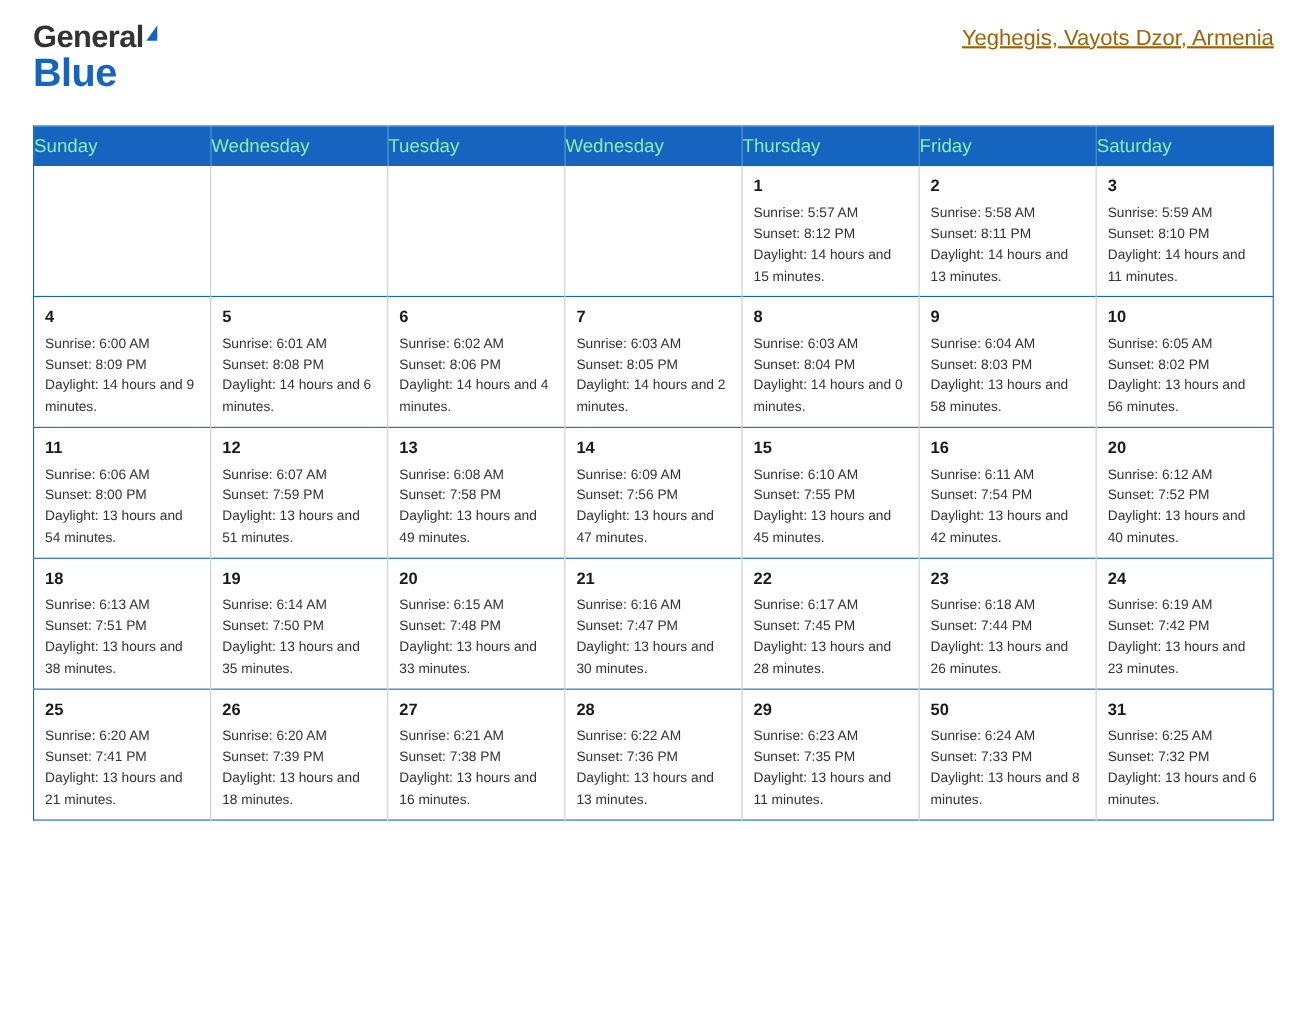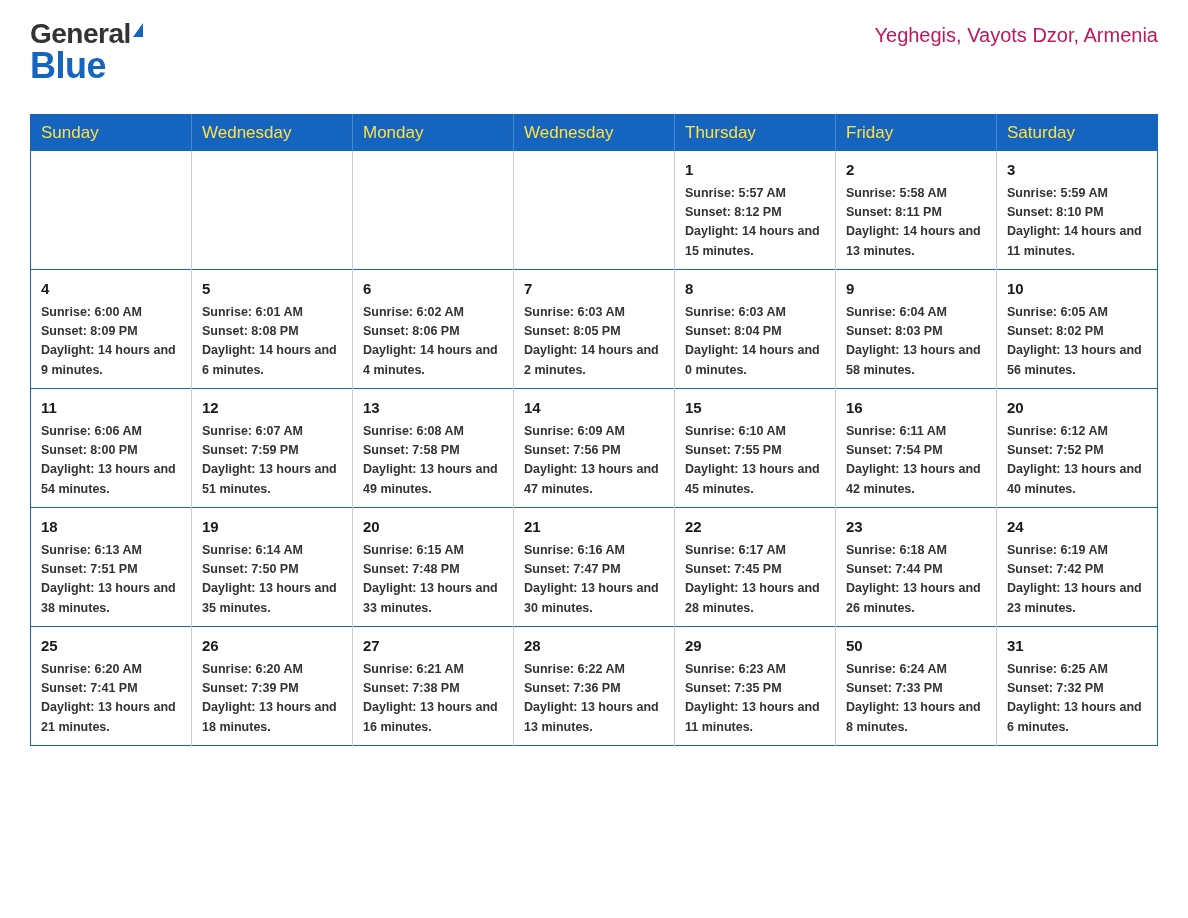--- a/index.html
+++ b/index.html
@@ -55,34 +55,35 @@
       text-align: right;
     }
     .month-title {
       font-size: 52px;
       color: #333;
       font-weight: 300;
       line-height: 1.1;
     }
     .location-title {
       font-size: 20px;
-      color: #be185d;
+      color: #a16207;
       margin-top: 4px;
+      text-decoration: underline;
     }
     .calendar-table {
       width: 100%;
       border-collapse: collapse;
       border: 1.5px solid #1565c0;
     }
     .calendar-table thead tr th {
       background-color: #1565c0;
-      color: #fde047;
+      color: #86efac;
       font-size: 17px;
       font-weight: normal;
-      padding: 8px 10px;
+      padding: 8px 0;
       text-align: left;
       border-right: 1px solid #4488cc;
     }
     .calendar-table thead tr th:last-child {
       border-right: none;
     }
     .calendar-table tbody tr {
       border-bottom: 1.5px solid #1565c0;
     }
     .calendar-table tbody tr:last-child {
@@ -105,21 +106,20 @@
       font-size: 15px;
       font-weight: bold;
       color: #1a1a1a;
       display: block;
       margin-bottom: 2px;
     }
     .day-info {
       font-size: 12.5px;
       color: #333;
       line-height: 1.55;
-      font-weight: bold;
     }
     .empty-cell {
       background: #fff;
     }
   </style>
 </head>
 <body>
 
 <div class="header-area">
   <div class="logo">
@@ -134,21 +134,21 @@
   <div class="title-area">
     <div class="location-title">Yeghegis, Vayots Dzor, Armenia</div>
   </div>
 </div>
 
 <table class="calendar-table">
   <thead>
     <tr>
     <th>Sunday</th>
         <th>Wednesday</th>
-        <th>Monday</th>
+        <th>Tuesday</th>
         <th>Wednesday</th>
         <th>Thursday</th>
         <th>Friday</th>
         <th>Saturday</th>
       </tr>
   </thead>
   <tbody id="calendar-body">
   <tr>
         <td class="empty-cell"></td>
         <td class="empty-cell"></td>

